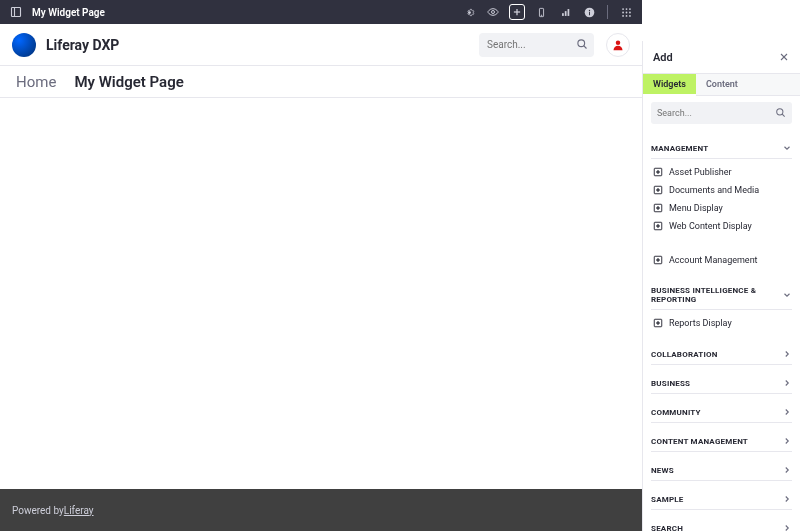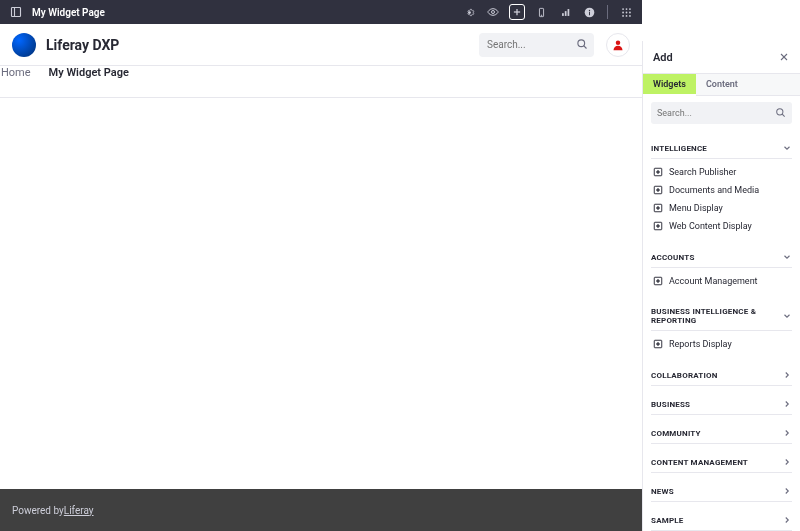--- a/index.html
+++ b/index.html
@@ -11,21 +11,21 @@
 .topbar-icon{width:16px;height:16px;display:flex;align-items:center;justify-content:center;cursor:pointer;border-radius:3px}
 .topbar-icon.active{border:1px solid #fff}
 .topbar-divider{width:1px;height:14px;background:#6b6c7e;margin:0 2px}
 .page-header{height:42px;display:flex;align-items:center;padding:12px 12px;border-bottom:1px solid #e7e7ed}
 .logo{width:24px;height:24px;border-radius:50%;background:radial-gradient(circle at 30% 30%,#0066ff,#002d6e);margin-right:10px}
 .product-title{font-size:14px;font-weight:700}
 .search-wrap{margin-left:auto;margin-right:12px;position:relative}
 .search-input{width:115px;height:24px;border:none;background:#f1f2f5;border-radius:4px;padding:0 24px 0 8px;font-size:10px;color:#6b6c7e}
 .search-icon-in{position:absolute;right:6px;top:5px;color:#6b6c7e}
 .avatar{width:24px;height:24px;border-radius:50%;background:#fff;border:1px solid #e7e7ed;display:flex;align-items:center;justify-content:center;color:#da1414}
-.breadcrumb{height:32px;display:flex;align-items:flex-start;padding:0 1px;border-bottom:1px solid #e7e7ed;font-size:11px}
+.breadcrumb{height:32px;display:flex;align-items:center;padding:0 16px;border-bottom:1px solid #e7e7ed;font-size:15px}
 .breadcrumb-item{color:#6b6c7e;cursor:pointer}
 .breadcrumb-item.current{color:#272833;font-weight:600;margin-left:18px}
 .content{height:391px;background:#fff}
 .footer{height:42px;background:#404040;color:#cdced9;display:flex;align-items:center;padding:0 12px;font-size:10px}
 .footer a{color:#cdced9;text-decoration:underline}
 .panel{position:absolute;top:41px;right:0;width:158px;height:507px;background:#fff;border-left:1px solid #e7e7ed;display:flex;flex-direction:column}
 .panel-header{height:32px;display:flex;align-items:center;padding:0 10px;font-weight:600;font-size:11px}
 .panel-close{margin-left:auto;cursor:pointer;color:#6b6c7e}
 .panel-tabs{display:flex;border-top:1px solid #e7e7ed;border-bottom:1px solid #e7e7ed;background:#f7f8f9}
 .panel-tab{padding:5px 10px;font-size:9px;cursor:pointer;font-weight:600;color:#6b6c7e}
@@ -168,37 +168,37 @@
           <svg width="11" height="11" viewBox="0 0 16 16" fill="none" stroke="currentColor" stroke-width="1.5">
             <circle cx="7" cy="7" r="4.5"></circle>
             <line x1="10.5" y1="10.5" x2="14" y2="14"></line>
           </svg>
         </span>
     </div>
   </div>
   <div class="panel-body" id="panel-body">
       <div class="cat">
         <div class="cat-header">
-          <span>INTELLIGENCE</span>
+          <span>MANAGEMENT</span>
           <span>
             <svg class="chev" viewBox="0 0 16 16" fill="none" stroke="#6b6c7e" stroke-width="1.8">
               <polyline points="4,6 8,10 12,6"></polyline>
             </svg>
           </span>
         </div>
         <div class="cat-items">
           <div class="cat-item">
             <span class="cat-item-icon">
               <svg width="10" height="10" viewBox="0 0 16 16" fill="#272833">
                 <rect x="2" y="2" width="12" height="12" rx="1" fill="none" stroke="#272833" stroke-width="1.5"></rect>
                 <rect x="5" y="7" width="6" height="2"></rect>
                 <rect x="7" y="5" width="2" height="6"></rect>
               </svg>
             </span>
-            <span>Search Publisher</span>
+            <span>Asset Publisher</span>
           </div>
           <div class="cat-item">
             <span class="cat-item-icon">
               <svg width="10" height="10" viewBox="0 0 16 16" fill="#272833">
                 <rect x="2" y="2" width="12" height="12" rx="1" fill="none" stroke="#272833" stroke-width="1.5"></rect>
                 <rect x="5" y="7" width="6" height="2"></rect>
                 <rect x="7" y="5" width="2" height="6"></rect>
               </svg>
             </span>
             <span>Documents and Media</span>
@@ -219,59 +219,51 @@
                 <rect x="2" y="2" width="12" height="12" rx="1" fill="none" stroke="#272833" stroke-width="1.5"></rect>
                 <rect x="5" y="7" width="6" height="2"></rect>
                 <rect x="7" y="5" width="2" height="6"></rect>
               </svg>
             </span>
             <span>Web Content Display</span>
           </div>
         </div>
       </div>
       <div class="cat">
-        <div class="cat-header">
-          <span>ACCOUNTS</span>
+        <div class="cat-items">
+          <div class="cat-item">
+            <span class="cat-item-icon">
+              <svg width="10" height="10" viewBox="0 0 16 16" fill="#272833">
+                <rect x="2" y="2" width="12" height="12" rx="1" fill="none" stroke="#272833" stroke-width="1.5"></rect>
+                <rect x="5" y="7" width="6" height="2"></rect>
+                <rect x="7" y="5" width="2" height="6"></rect>
+              </svg>
+            </span>
+            <span>Account Management</span>
+          </div>
+        </div>
+      </div>
+      <div class="cat">
+        <div class="cat-header">
+          <span>BUSINESS INTELLIGENCE &amp; REPORTING</span>
           <span>
             <svg class="chev" viewBox="0 0 16 16" fill="none" stroke="#6b6c7e" stroke-width="1.8">
               <polyline points="4,6 8,10 12,6"></polyline>
             </svg>
           </span>
         </div>
         <div class="cat-items">
           <div class="cat-item">
             <span class="cat-item-icon">
               <svg width="10" height="10" viewBox="0 0 16 16" fill="#272833">
                 <rect x="2" y="2" width="12" height="12" rx="1" fill="none" stroke="#272833" stroke-width="1.5"></rect>
                 <rect x="5" y="7" width="6" height="2"></rect>
                 <rect x="7" y="5" width="2" height="6"></rect>
               </svg>
             </span>
-            <span>Account Management</span>
-          </div>
-        </div>
-      </div>
-      <div class="cat">
-        <div class="cat-header">
-          <span>BUSINESS INTELLIGENCE &amp; REPORTING</span>
-          <span>
-            <svg class="chev" viewBox="0 0 16 16" fill="none" stroke="#6b6c7e" stroke-width="1.8">
-              <polyline points="4,6 8,10 12,6"></polyline>
-            </svg>
-          </span>
-        </div>
-        <div class="cat-items">
-          <div class="cat-item">
-            <span class="cat-item-icon">
-              <svg width="10" height="10" viewBox="0 0 16 16" fill="#272833">
-                <rect x="2" y="2" width="12" height="12" rx="1" fill="none" stroke="#272833" stroke-width="1.5"></rect>
-                <rect x="5" y="7" width="6" height="2"></rect>
-                <rect x="7" y="5" width="2" height="6"></rect>
-              </svg>
-            </span>
             <span>Reports Display</span>
           </div>
         </div>
       </div>
       <div class="cat">
         <div class="cat-header">
           <span>COLLABORATION</span>
           <span>
             <svg class="chev" viewBox="0 0 16 16" fill="none" stroke="#6b6c7e" stroke-width="1.8">
               <polyline points="6,4 10,8 6,12"></polyline>

